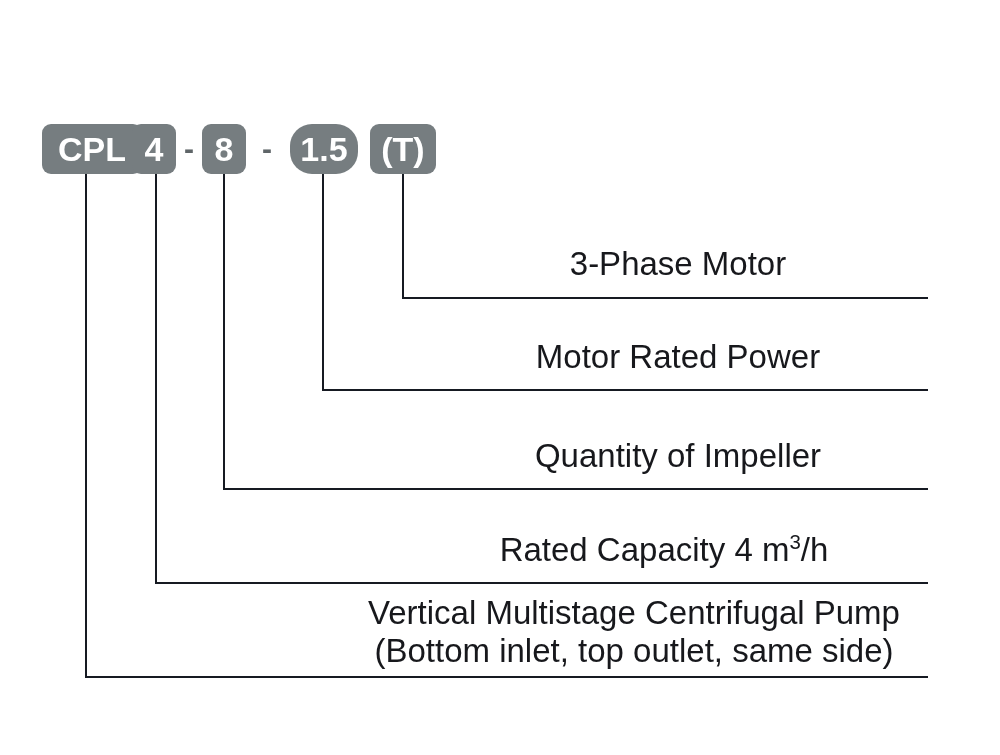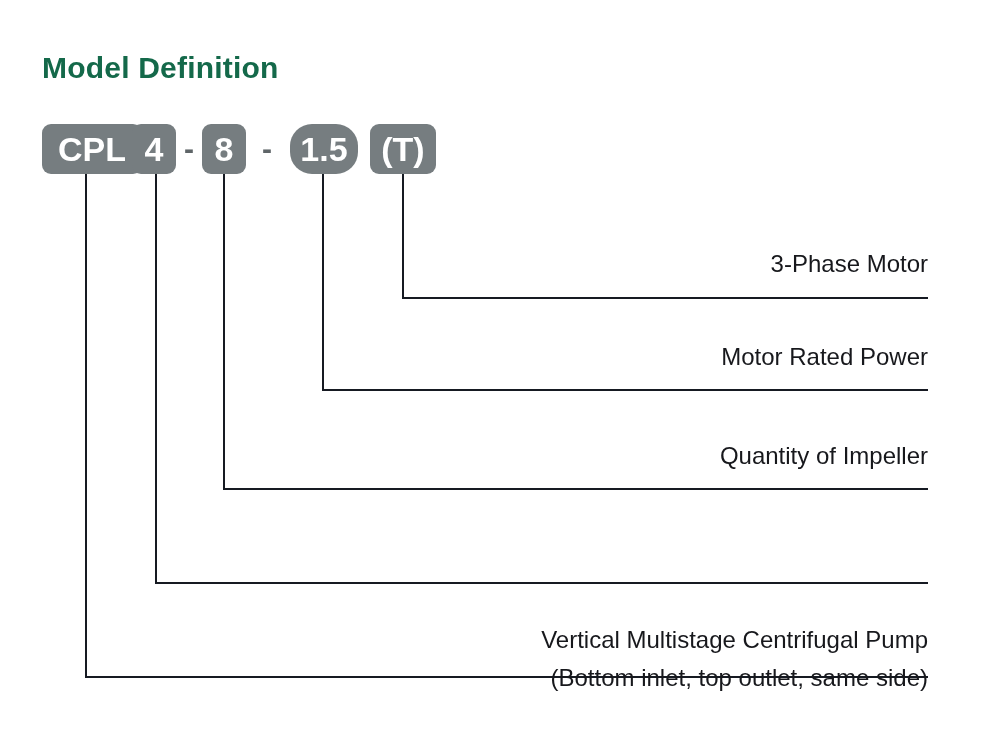--- a/index.html
+++ b/index.html
@@ -71,39 +71,38 @@
   }
   .hline {
     position: absolute;
     height: 2px;
     background: #161a22;
   }
 
   
   .leaf-label {
     position: absolute;
-    text-align: right;
+    text-align: center;
     color: #17181c;
-    font-size: 24px;
+    font-size: 33px;
     line-height: 38px;
     white-space: nowrap;
   }
   .leaf-label sup {
     font-size: 0.62em;
     vertical-align: super;
     line-height: 0;
   }
   .leaf-label .l2 { display: block; }
 </style>
 </head>
 <body>
 
 <div id="stage">
 
-  <div class="title">Model Definition</div>
 
   <div class="code-row">
 
     <div class="chip" style="left:42px; width:100px;">CPL</div>
 
     <div class="chip" style="left:132px; width:44px;">4</div>
 
     <div class="dash" style="left:178px; width:22px;">-</div>
 
     <div class="chip" style="left:202px; width:44px;">8</div>
@@ -129,16 +128,17 @@
 
   <div class="vline" style="left:85px; top:174px; height:504px;"></div>
   <div class="hline" style="left:85px; top:676px; width:843px;"></div>
 
   <div class="leaf-label" style="left:428px; top:245px; width:500px;">3-Phase Motor</div>
 
   <div class="leaf-label" style="left:428px; top:437px; width:500px;">Quantity of Impeller</div>
 
   <div class="leaf-label" style="left:428px; top:338px; width:500px;">Motor Rated Power</div>
 
+  <div class="leaf-label" style="left:400px; top:531px; width:528px;"><span>Rated Capacity  4 m</span><sup>3</sup><span>/h</span></div>
 
-  <div class="leaf-label" style="left:340px; top:621px; width:588px;"><span class="l1">Vertical Multistage Centrifugal Pump</span><span class="l2">(Bottom inlet, top outlet, same side)</span></div>
+  <div class="leaf-label" style="left:340px; top:594px; width:588px;"><span class="l1">Vertical Multistage Centrifugal Pump</span><span class="l2">(Bottom inlet, top outlet, same side)</span></div>
 
 </div>
 
 </body></html>

